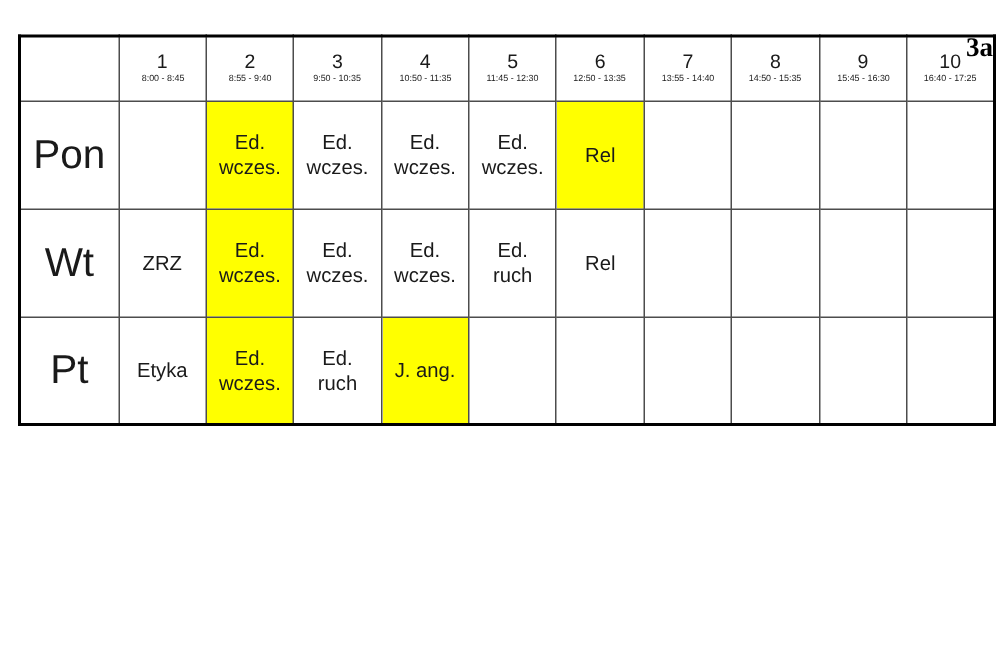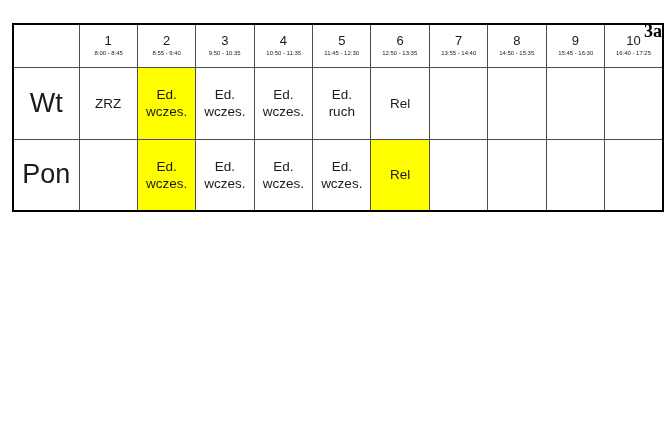--- a/index.html
+++ b/index.html
@@ -127,48 +127,63 @@
             <div class="period-time">15:45 - 16:30</div>
           </th>
           <th>
             <div class="period-num">10</div>
             <div class="period-time">16:40 - 17:25</div>
           </th>
         </tr>
     </thead>
     <tbody>
         <tr class="day-row">
+          <th class="day-label">Pon</th>
+          <td class="lesson-cell"></td>
+          <td class="lesson-cell highlighted">Ed.
+wczes.</td>
+          <td class="lesson-cell">Ed.
+wczes.</td>
+          <td class="lesson-cell">Ed.
+wczes.</td>
+          <td class="lesson-cell">Ed.
+wczes.</td>
+          <td class="lesson-cell highlighted">Rel</td>
+          <td class="lesson-cell"></td>
+          <td class="lesson-cell"></td>
+          <td class="lesson-cell"></td>
+          <td class="lesson-cell"></td>
+        </tr>
+        <tr class="day-row">
           <th class="day-label">Wt</th>
           <td class="lesson-cell">ZRZ</td>
           <td class="lesson-cell highlighted">Ed.
 wczes.</td>
           <td class="lesson-cell">Ed.
 wczes.</td>
           <td class="lesson-cell">Ed.
 wczes.</td>
           <td class="lesson-cell">Ed.
 ruch</td>
           <td class="lesson-cell">Rel</td>
           <td class="lesson-cell"></td>
           <td class="lesson-cell"></td>
           <td class="lesson-cell"></td>
           <td class="lesson-cell"></td>
         </tr>
         <tr class="day-row">
-          <th class="day-label">Pon</th>
-          <td class="lesson-cell"></td>
+          <th class="day-label">Pt</th>
+          <td class="lesson-cell">Etyka</td>
           <td class="lesson-cell highlighted">Ed.
 wczes.</td>
           <td class="lesson-cell">Ed.
-wczes.</td>
-          <td class="lesson-cell">Ed.
-wczes.</td>
-          <td class="lesson-cell">Ed.
-wczes.</td>
-          <td class="lesson-cell highlighted">Rel</td>
+ruch</td>
+          <td class="lesson-cell highlighted">J. ang.</td>
+          <td class="lesson-cell"></td>
+          <td class="lesson-cell"></td>
           <td class="lesson-cell"></td>
           <td class="lesson-cell"></td>
           <td class="lesson-cell"></td>
           <td class="lesson-cell"></td>
         </tr>
       </tbody>
   </table>
 </div>
 
 </body></html>

